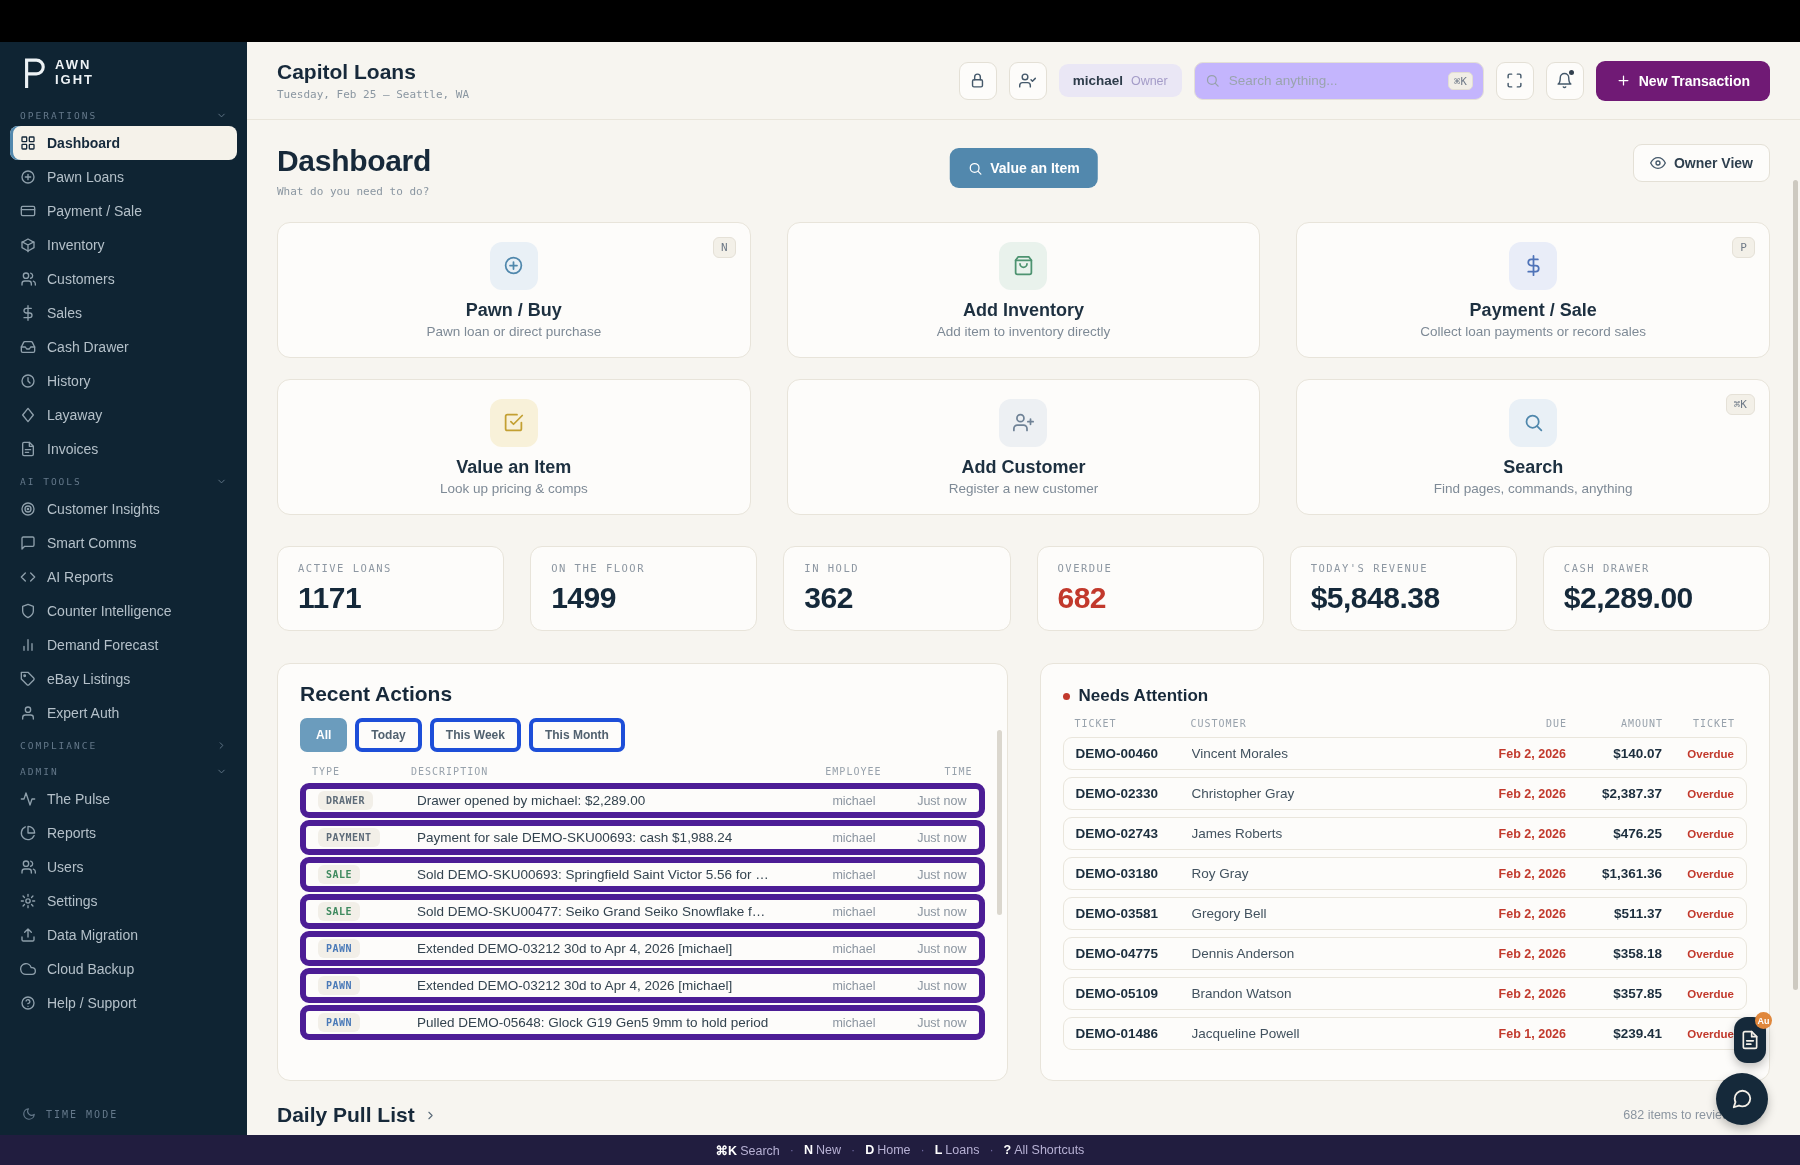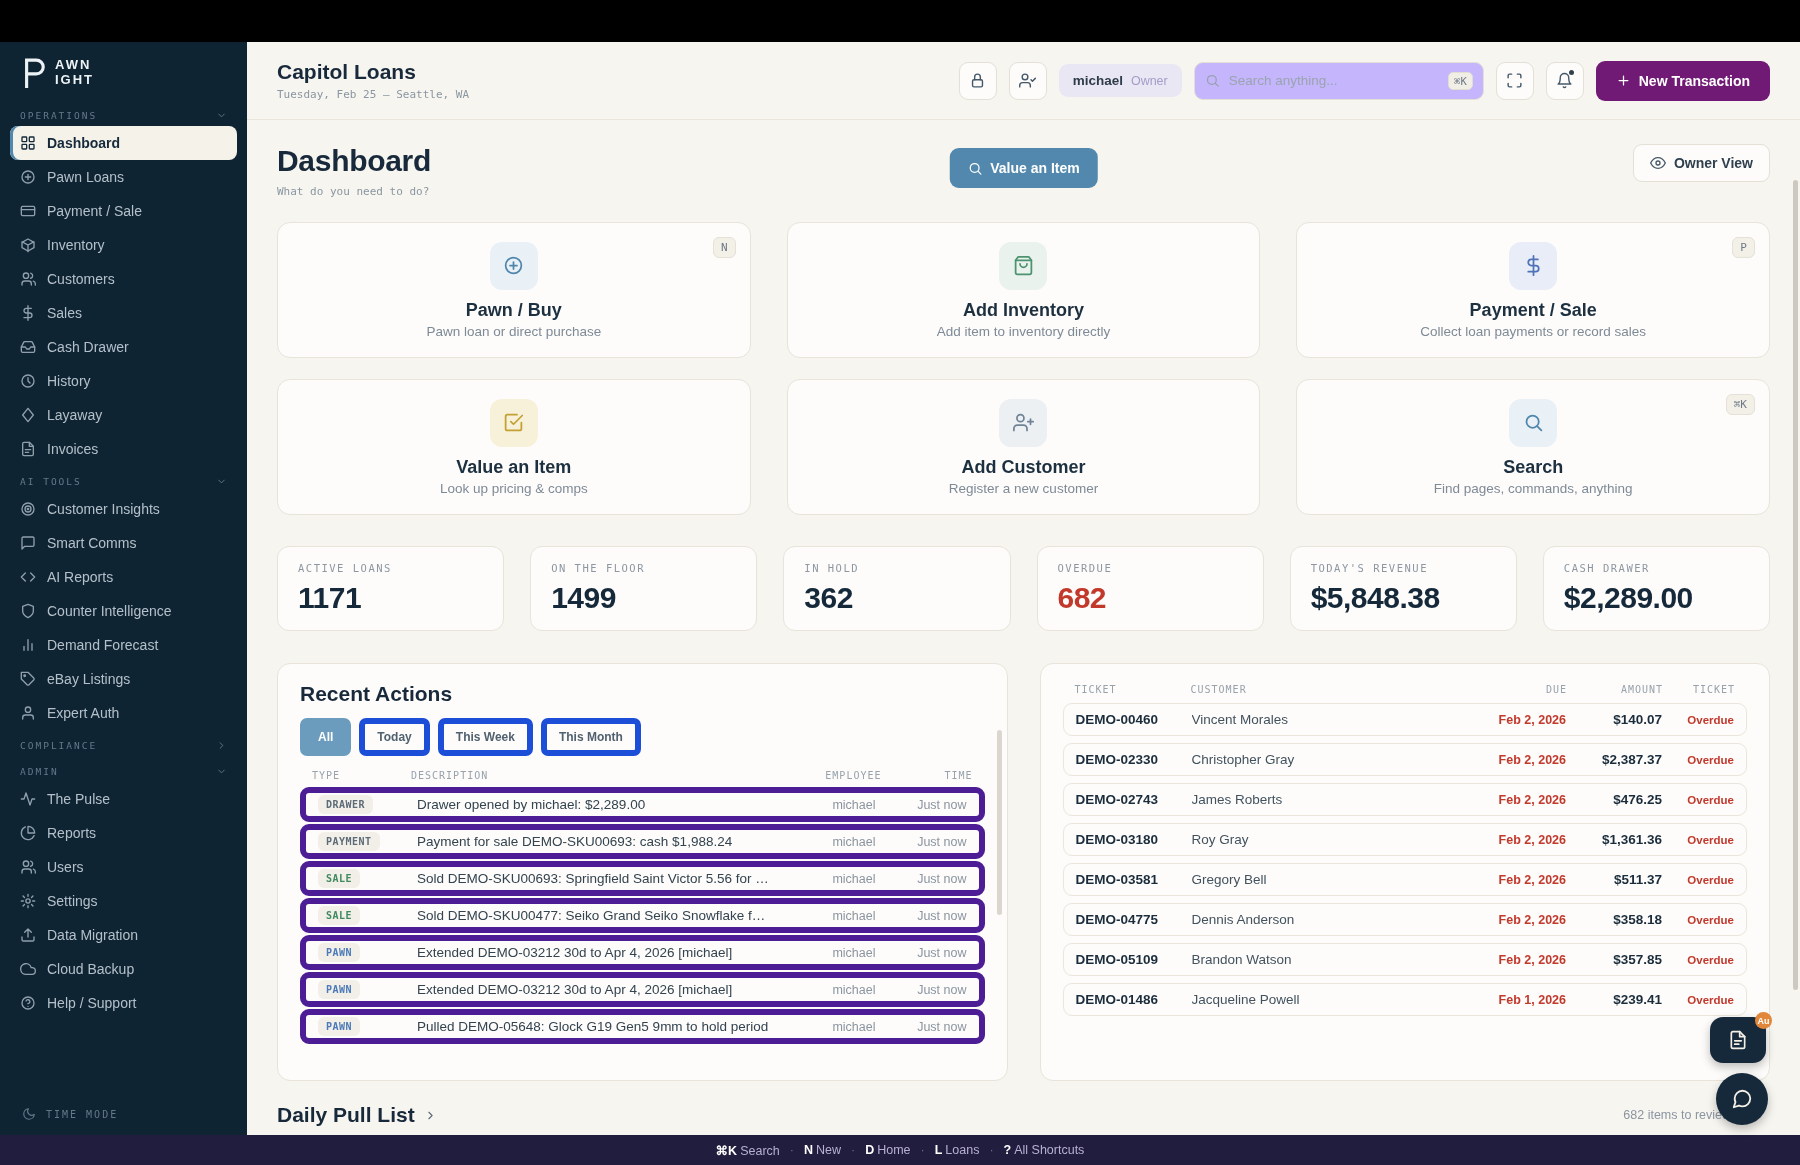--- a/index.html
+++ b/index.html
@@ -79,21 +79,21 @@
   .stats{display:grid;grid-template-columns:repeat(6,1fr);gap:26px;margin-top:31px}
   .stat{background:#fdfcfa;border:1px solid #e8e4da;border-radius:12px;padding:15px 20px}
   .stat-label{font-family:"DejaVu Sans Mono",monospace;font-size:10.5px;letter-spacing:1.5px;color:#8d97a2;white-space:nowrap}
   .stat-value{font-size:30px;font-weight:800;color:#15293a;margin-top:7px;letter-spacing:-0.5px}
   .stat-value.alert{color:#c2392c}
 
   .panels{display:grid;grid-template-columns:1fr 1fr;gap:32px;margin-top:32px}
   .panel{background:#fdfcfa;border:1px solid #e8e4da;border-radius:13px;padding:18px 22px;height:418px;overflow:hidden;position:relative}
   .panel-title{font-size:21px;font-weight:800;color:#17293a}
   .filters{display:flex;gap:8px;margin:12px 0 8px}
-  .filter-btn{font-size:12px;font-weight:700;padding:6px 12px;border-radius:7px;border:6px solid #1d4ed8;background:#fdfcfa;color:#51616f;cursor:pointer;font-family:inherit}
+  .filter-btn{font-size:12px;font-weight:700;padding:6px 12px;border-radius:7px;border:4px solid #1d4ed8;background:#fdfcfa;color:#51616f;cursor:pointer;font-family:inherit}
   .filter-btn.active{background:#6b9cbd;border-color:#6b9cbd;color:#fff}
   .r-cols,.r-row{display:grid;grid-template-columns:86px 1fr 92px 78px;gap:13px;align-items:center}
   .r-cols{padding:6px 12px;font-family:"DejaVu Sans Mono",monospace;font-size:10px;letter-spacing:1px;color:#98a2ac}
   .r-row{border:6px solid #4c1d95;border-radius:9px;padding:2px 12px;margin-bottom:2px;cursor:pointer}
   .type-badge{display:inline-block;justify-self:start;background:#f2efe8;border-radius:6px;font-family:"DejaVu Sans Mono",monospace;font-size:10px;letter-spacing:.5px;padding:4px 8px;font-weight:700}
   .t-drawer,.t-payment{color:#5d6b78}
   .t-sale{color:#3f8a5f}
   .t-pawn{color:#4a7ab8}
   .r-desc{font-size:13.5px;color:#33434f;white-space:nowrap;overflow:hidden;text-overflow:ellipsis}
   .r-emp,.r-time{font-size:12.5px;color:#8b95a0;text-align:right}
@@ -115,21 +115,21 @@
   .pull-left{display:flex;align-items:center;gap:9px;cursor:pointer}
   .pull-title{font-size:21px;font-weight:800;color:#17293a}
   .pull-left .ic{width:13px;height:13px;color:#5a6a78}
   .pull-meta{font-size:12.5px;color:#8b95a0;margin-right:39px}
 
   
   .page-scrollbar{position:absolute;right:2px;top:180px;width:5px;height:810px;background:#cdc9c0;border-radius:3px}
   .panel-scroll{position:absolute;right:5px;top:66px;width:5px;height:185px;background:#dbd7ce;border-radius:3px}
 
   
-  .float-doc{position:absolute;right:34px;bottom:102px;width:56px;height:46px;background:#15293a;border-radius:13px;display:flex;align-items:center;justify-content:center;color:#f3efe7;cursor:pointer;box-shadow:0 4px 10px rgba(0,0,0,.25)}
+  .float-doc{position:absolute;right:34px;bottom:102px;width:32px;height:46px;background:#15293a;border-radius:13px;display:flex;align-items:center;justify-content:center;color:#f3efe7;cursor:pointer;box-shadow:0 4px 10px rgba(0,0,0,.25)}
   .float-doc .ic{width:20px;height:20px}
   .badge-au{position:absolute;top:-5px;right:-6px;background:#e0873c;color:#fff;font-size:9px;font-weight:700;border-radius:50%;width:17px;height:17px;display:flex;align-items:center;justify-content:center}
   .float-chat{position:absolute;right:32px;bottom:40px;width:52px;height:52px;background:#15293a;border-radius:50%;display:flex;align-items:center;justify-content:center;color:#f3efe7;cursor:pointer;box-shadow:0 4px 10px rgba(0,0,0,.25)}
   .float-chat .ic{width:22px;height:22px}
 </style>
 </head>
 <body>
 
 <div class="topbar"></div>
 
@@ -640,20 +640,24 @@
                 <span class="type-badge t-pawn">PAWN</span>
                 <span class="r-desc">Pulled DEMO-05648: Glock G19 Gen5 9mm to hold period</span>
                 <span class="r-emp">michael</span>
                 <span class="r-time">Just now</span>
               </div>
             </div>
           <div class="panel-scroll"></div>
         </section>
 
         <section class="panel">
+          <div class="att-head-row">
+            <span class="att-dot"></span>
+            <span class="att-title">Needs Attention</span>
+          </div>
           <div class="att-cols" id="att-cols">
               <span>TICKET</span>
               <span>CUSTOMER</span>
               <span style="text-align:right">DUE</span>
               <span style="text-align:right">AMOUNT</span>
               <span style="text-align:right">TICKET</span>
             </div>
           <div id="att-rows">
               <div class="att-row">
                 <span class="att-ticket">DEMO-00460</span>

